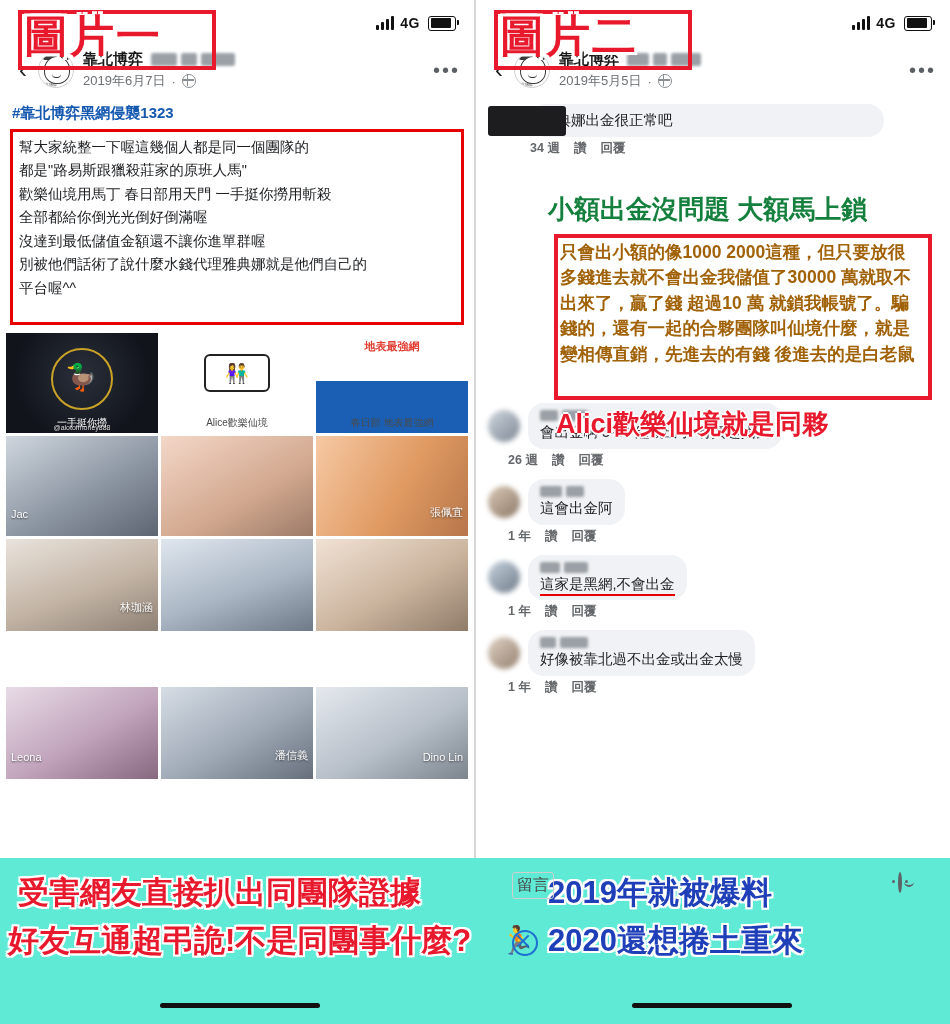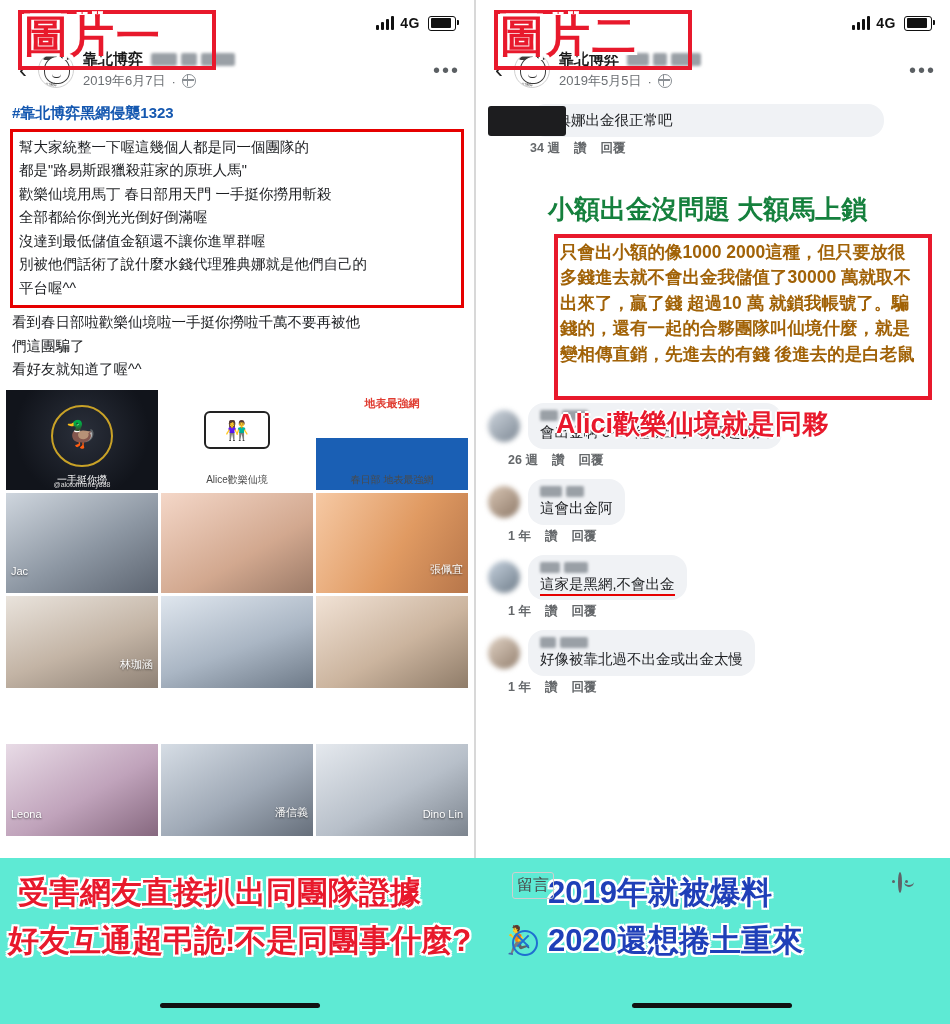--- a/index.html
+++ b/index.html
@@ -42,21 +42,21 @@
   .bw{height:13px;border-radius:2px;background:#9aa0a6;filter:blur(1.6px);}
   .hrow2{display:flex;align-items:center;gap:6px;margin-top:3px;}
   .date{font-size:13px;color:#6b6f73;}
   .globe{width:12px;height:12px;border-radius:50%;border:1.3px solid #8a8f94;position:relative;}
   .globe:before{content:"";position:absolute;left:4.3px;top:-1px;width:1.3px;height:12px;background:#8a8f94;}
   .globe:after{content:"";position:absolute;left:-1px;top:4.3px;height:1.3px;width:12px;background:#8a8f94;}
   .dots{font-size:20px;color:#5b5f63;letter-spacing:2px;padding-left:6px;}
 
   
   .hashtag{color:#1558b0;font-size:15px;font-weight:bold;padding:4px 12px 6px 12px;}
-  .boxed{margin:0 10px;border:3px solid #e60000;padding:4px 6px 5px 6px;}
+  .boxed{margin:0 10px;border:3px solid #e60000;padding:4px 6px 22px 6px;}
   .ptext{font-size:14.5px;line-height:1.62;color:#1c1e21;white-space:pre-wrap;}
   .ptext2{font-size:14.5px;line-height:1.62;color:#1c1e21;padding:3px 12px 0 12px;white-space:pre-wrap;}
 
   
   .grid{margin-top:8px;display:grid;grid-template-columns:repeat(3,1fr);gap:3px;padding:0 6px;}
   .cell{position:relative;height:92px;background:#f2f3f5;overflow:hidden;}
   .cell.tall{height:100px;}
   .cap{position:absolute;left:0;right:0;bottom:3px;text-align:center;font-size:10px;color:#4a4a4a;}
   .cap.sm{font-size:7px;color:#8a8a8a;bottom:-1px;}
   .lg1{position:absolute;inset:0;background:radial-gradient(circle at 50% 42%,#2a2f3a 0%,#11141b 70%);}
@@ -188,23 +188,20 @@
 
     <div class="boxed">
       <div class="ptext">幫大家統整一下喔這幾個人都是同一個團隊的
 都是"路易斯跟獵殺莊家的原班人馬"
 歡樂仙境用馬丁 春日部用天門 一手挺你撈用斬殺
 全部都給你倒光光倒好倒滿喔
 沒達到最低儲值金額還不讓你進單群喔
 別被他們話術了說什麼水錢代理雅典娜就是他們自己的
 平台喔^^</div>
     </div>
-    <div class="ptext2">看到春日部啦歡樂仙境啦一手挺你撈啦千萬不要再被他
-們這團騙了
-看好友就知道了喔^^</div>
 
     <div class="grid">
 
       <div class="cell tall">
         <span class="lg1">
             <span class="circ"></span>
             <span class="duck">🦆</span>
           </span>
         <span class="cap" style="color:#fff">一手挺你撈</span>
         <span class="cap sm" style="color:#ddd;bottom:2px">@alotofmoney888</span>

